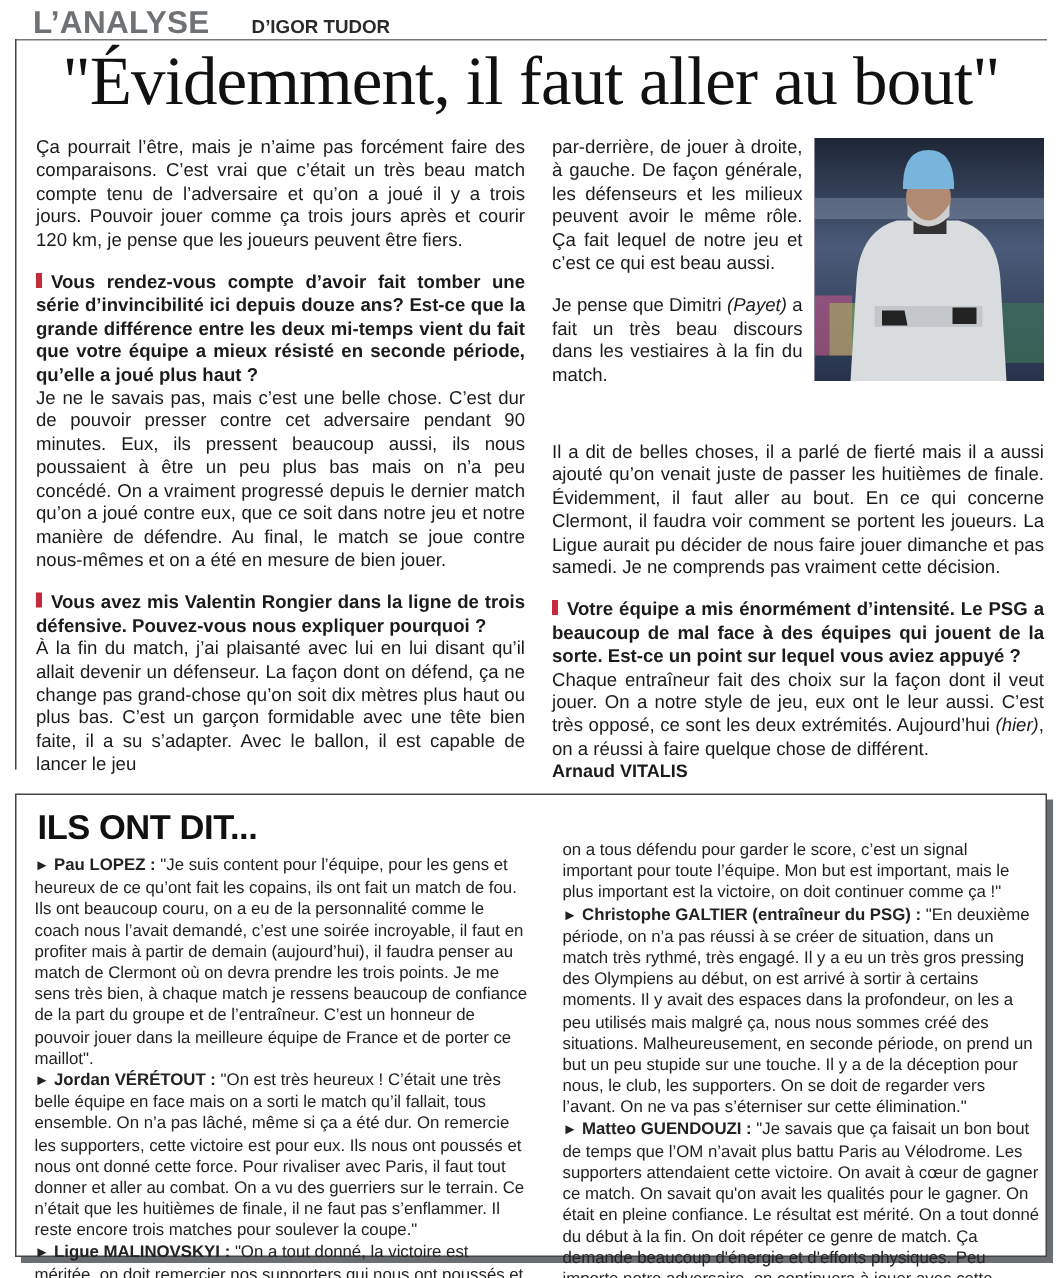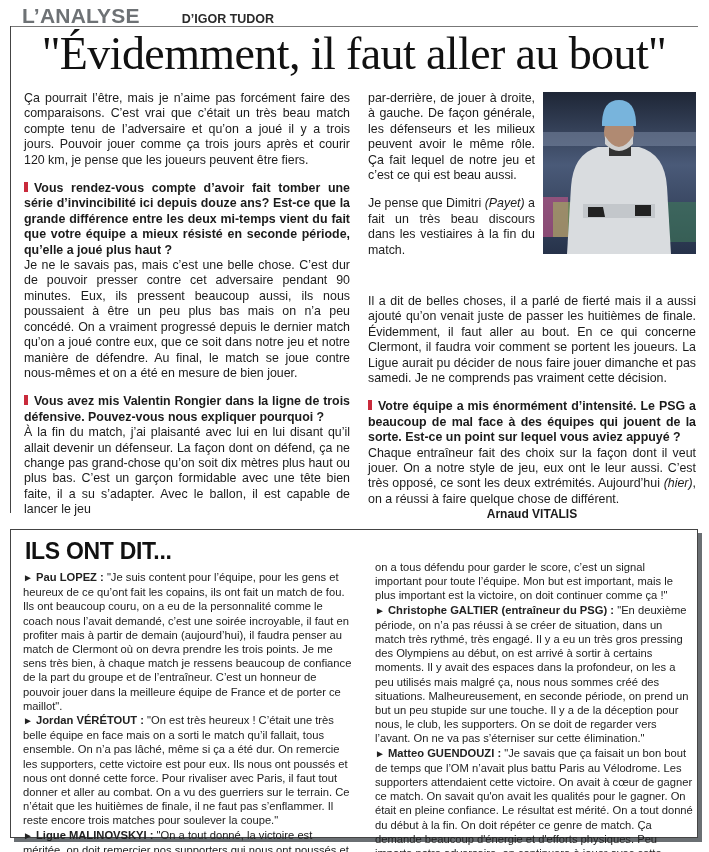--- a/index.html
+++ b/index.html
@@ -1,33 +1,33 @@
 <!DOCTYPE html>
 <html><head>
 <meta charset="utf-8">
 <style>
   html, body { margin: 0; padding: 0; background: #ffffff; }
   body { width: 709px; height: 852px; position: relative; overflow: hidden; font-family: "Liberation Sans", sans-serif; color: #1b1b1b; }
-  .rubric { position: absolute; left: 22px; top: 4px; height: 24px; display: flex; align-items: baseline; gap: 14px; }
+  .rubric { position: absolute; left: 22px; top: 4px; height: 24px; display: flex; align-items: baseline; }
   .rubric .main { font-family: "Liberation Sans", sans-serif; font-weight: bold; font-size: 21px; color: #6e7275; letter-spacing: 0.2px; }
   .rubric .sub { font-family: "Liberation Sans", sans-serif; font-weight: bold; font-size: 12.5px; color: #2a2a2a; padding-left: 28px; }
   .top-rule { position: absolute; left: 10px; top: 26px; width: 688px; height: 1px; background: #777; }
   .left-rule { position: absolute; left: 10px; top: 26px; width: 1px; height: 487px; background: #444; }
   .headline { position: absolute; left: 10px; top: 26px; width: 688px; text-align: center; font-family: "Liberation Serif", serif; font-size: 46px; line-height: 56px; color: #111; letter-spacing: -0.6px; }
   .col { position: absolute; font-size: 12.4px; line-height: 15.4px; text-align: justify; color: #1b1b1b; }
   .col p { margin: 0; }
   .q { font-weight: bold; }
   .q .mark { display: inline-block; width: 4px; height: 10px; background: #c92a3b; margin-right: 6px; vertical-align: 0px; }
   .block { margin-bottom: 13px; }
   .col-left { left: 24px; top: 91px; width: 326px; }
   .col-right-top { left: 368px; top: 91px; width: 167px; }
   .col-right-bottom { left: 368px; top: 294px; width: 328px; }
   .spaced { letter-spacing: 2.5px; }
   .photo { position: absolute; left: 543px; top: 92px; width: 153px; height: 162px; overflow: hidden; background: #2a3547; }
-  .signature { text-align: center; font-weight: bold; font-size: 12px; margin-top: 3px; }
+  .signature { text-align: left; font-weight: bold; font-size: 12px; margin-top: 3px; }
   .box { position: absolute; left: 10px; top: 529px; width: 686px; height: 307px; border: 1px solid #444; background: #fff; box-shadow: 4px 4px 0 #6a6f73; }
   .box-title { position: absolute; left: 14px; top: 8px; font-weight: bold; font-size: 23px; color: #111; letter-spacing: -0.3px; }
   .box-col { position: absolute; top: 40px; font-size: 11.2px; line-height: 14.2px; color: #222; }
   .box-col p { margin: 0; }
   .box-left { left: 12px; width: 332px; }
   .box-right { left: 364px; top: 30px; width: 318px; }
   .speaker { font-weight: bold; margin-top: 23px; }
   .arrow { font-size: 10px; }
 </style>
 </head>

